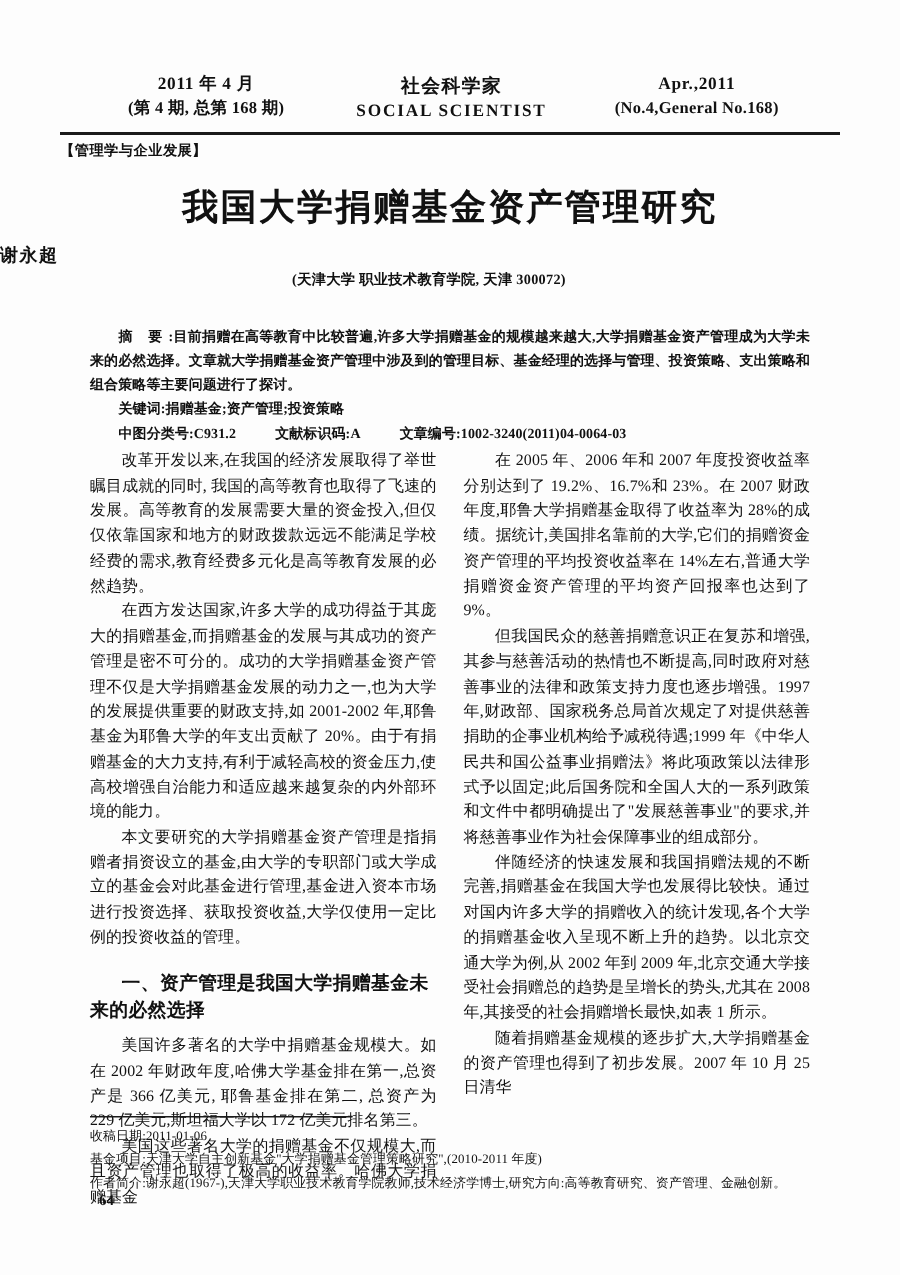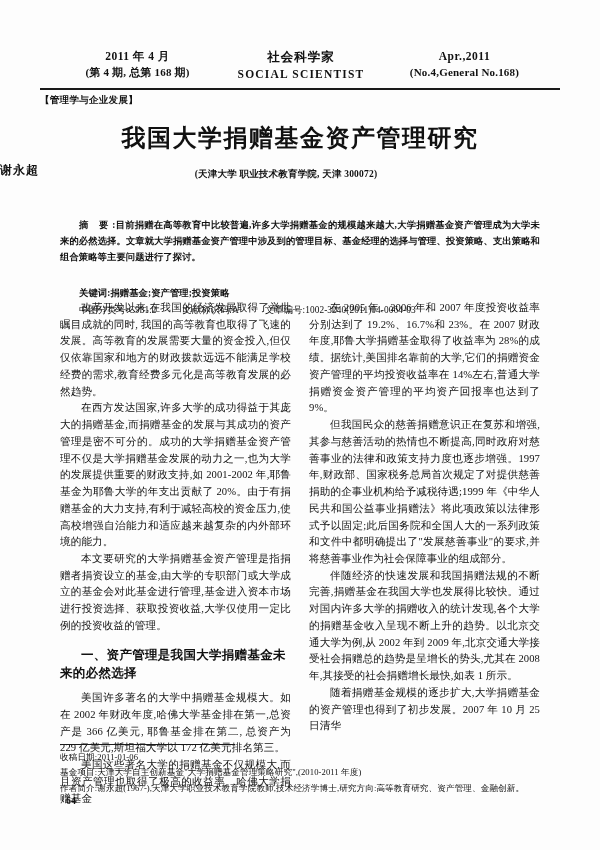--- a/index.html
+++ b/index.html
@@ -87,21 +87,21 @@
     top: 162px;
     width: 600px;
     text-align: left;
     font-size: 12px;
     font-weight: bold;
     letter-spacing: 1px;
   }
   .affiliation {
     position: absolute;
     left: 0;
-    top: 168px;
+    top: 180px;
     width: 572px;
     text-align: center;
     font-size: 9.5px;
     font-weight: bold;
     letter-spacing: 0.2px;
   }
 
   
   .abstract-block {
     position: absolute;
@@ -112,30 +112,30 @@
   .abstract {
     font-size: 9.3px;
     font-weight: bold;
     line-height: 1.72;
     text-align: justify;
     text-indent: 19px;
     letter-spacing: 0.1px;
   }
   .abstract .lbl { letter-spacing: 4px; }
   .keywords {
-    margin-top: 21px;
+    margin-top: 0;
     font-size: 9.3px;
     font-weight: bold;
     text-indent: 19px;
     letter-spacing: 0.1px;
   }
   .clsline {
     margin-top: 4px;
     font-size: 9.3px;
-    font-weight: normal;
+    font-weight: bold;
     text-indent: 19px;
     letter-spacing: 0.1px;
   }
   .clsline .seg { margin-right: 26px; }
 
   
   .columns {
     position: absolute;
     left: 60px;
     top: 300px;

